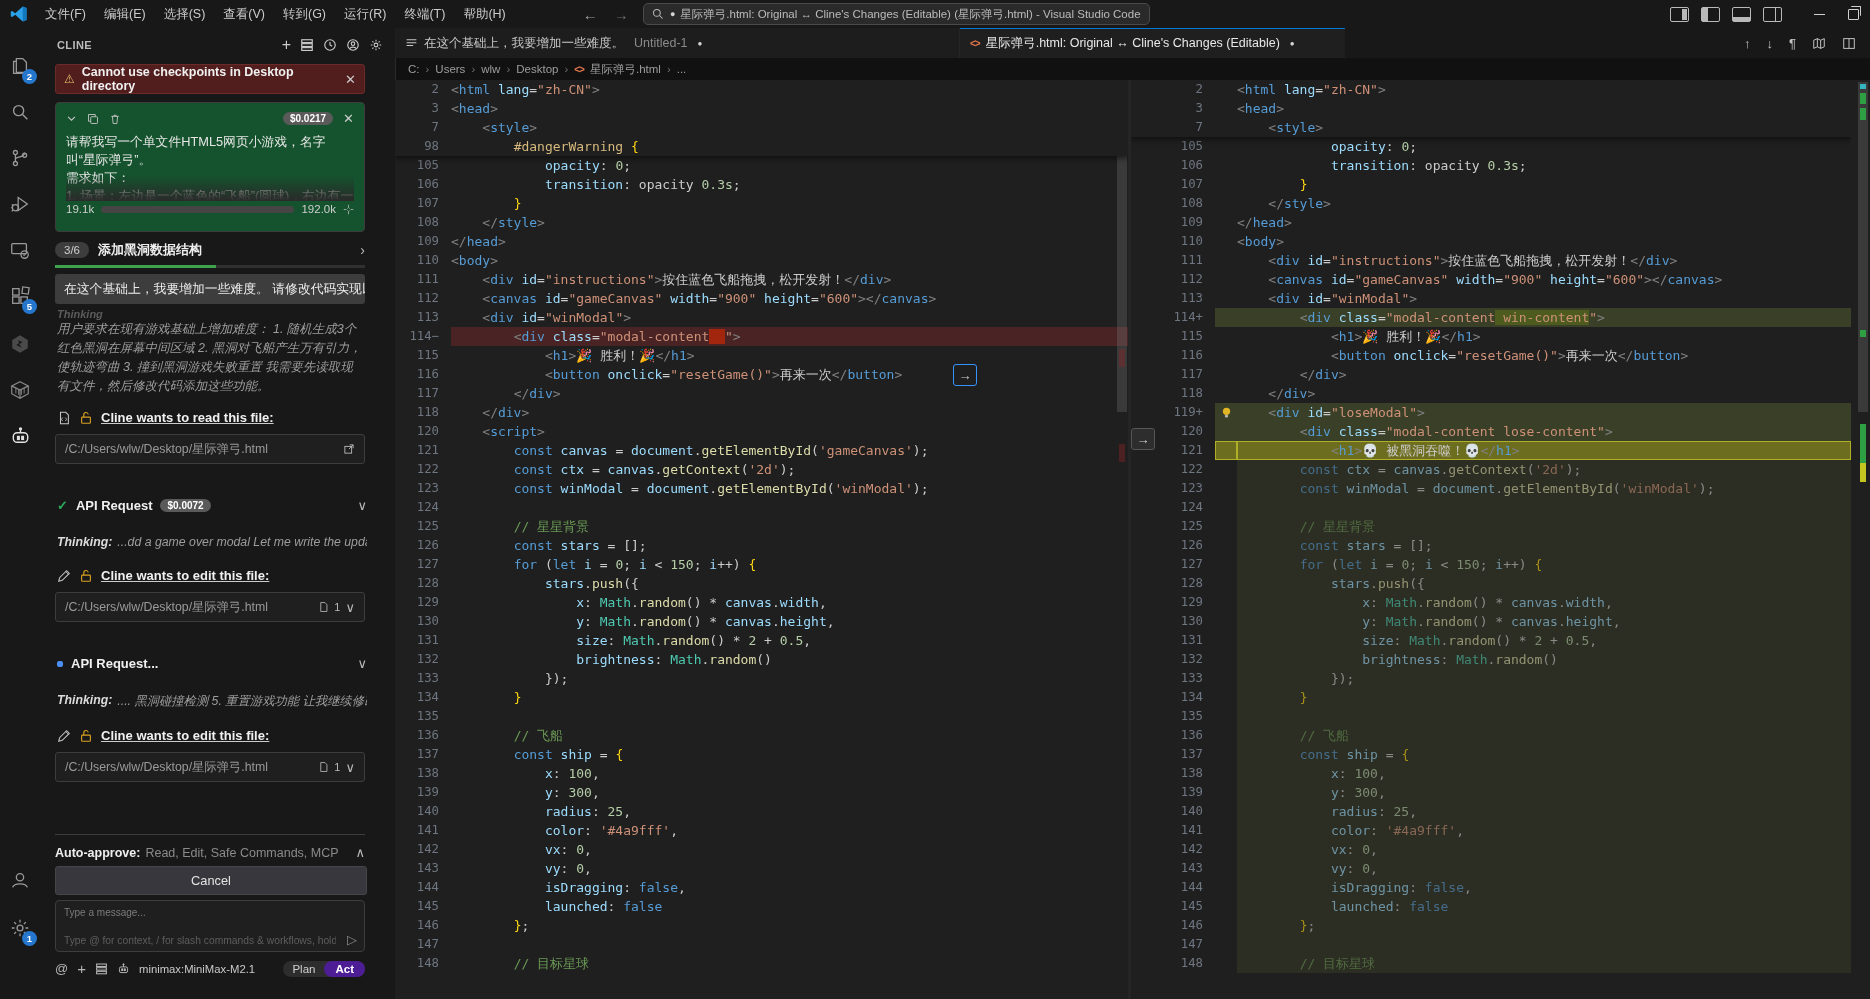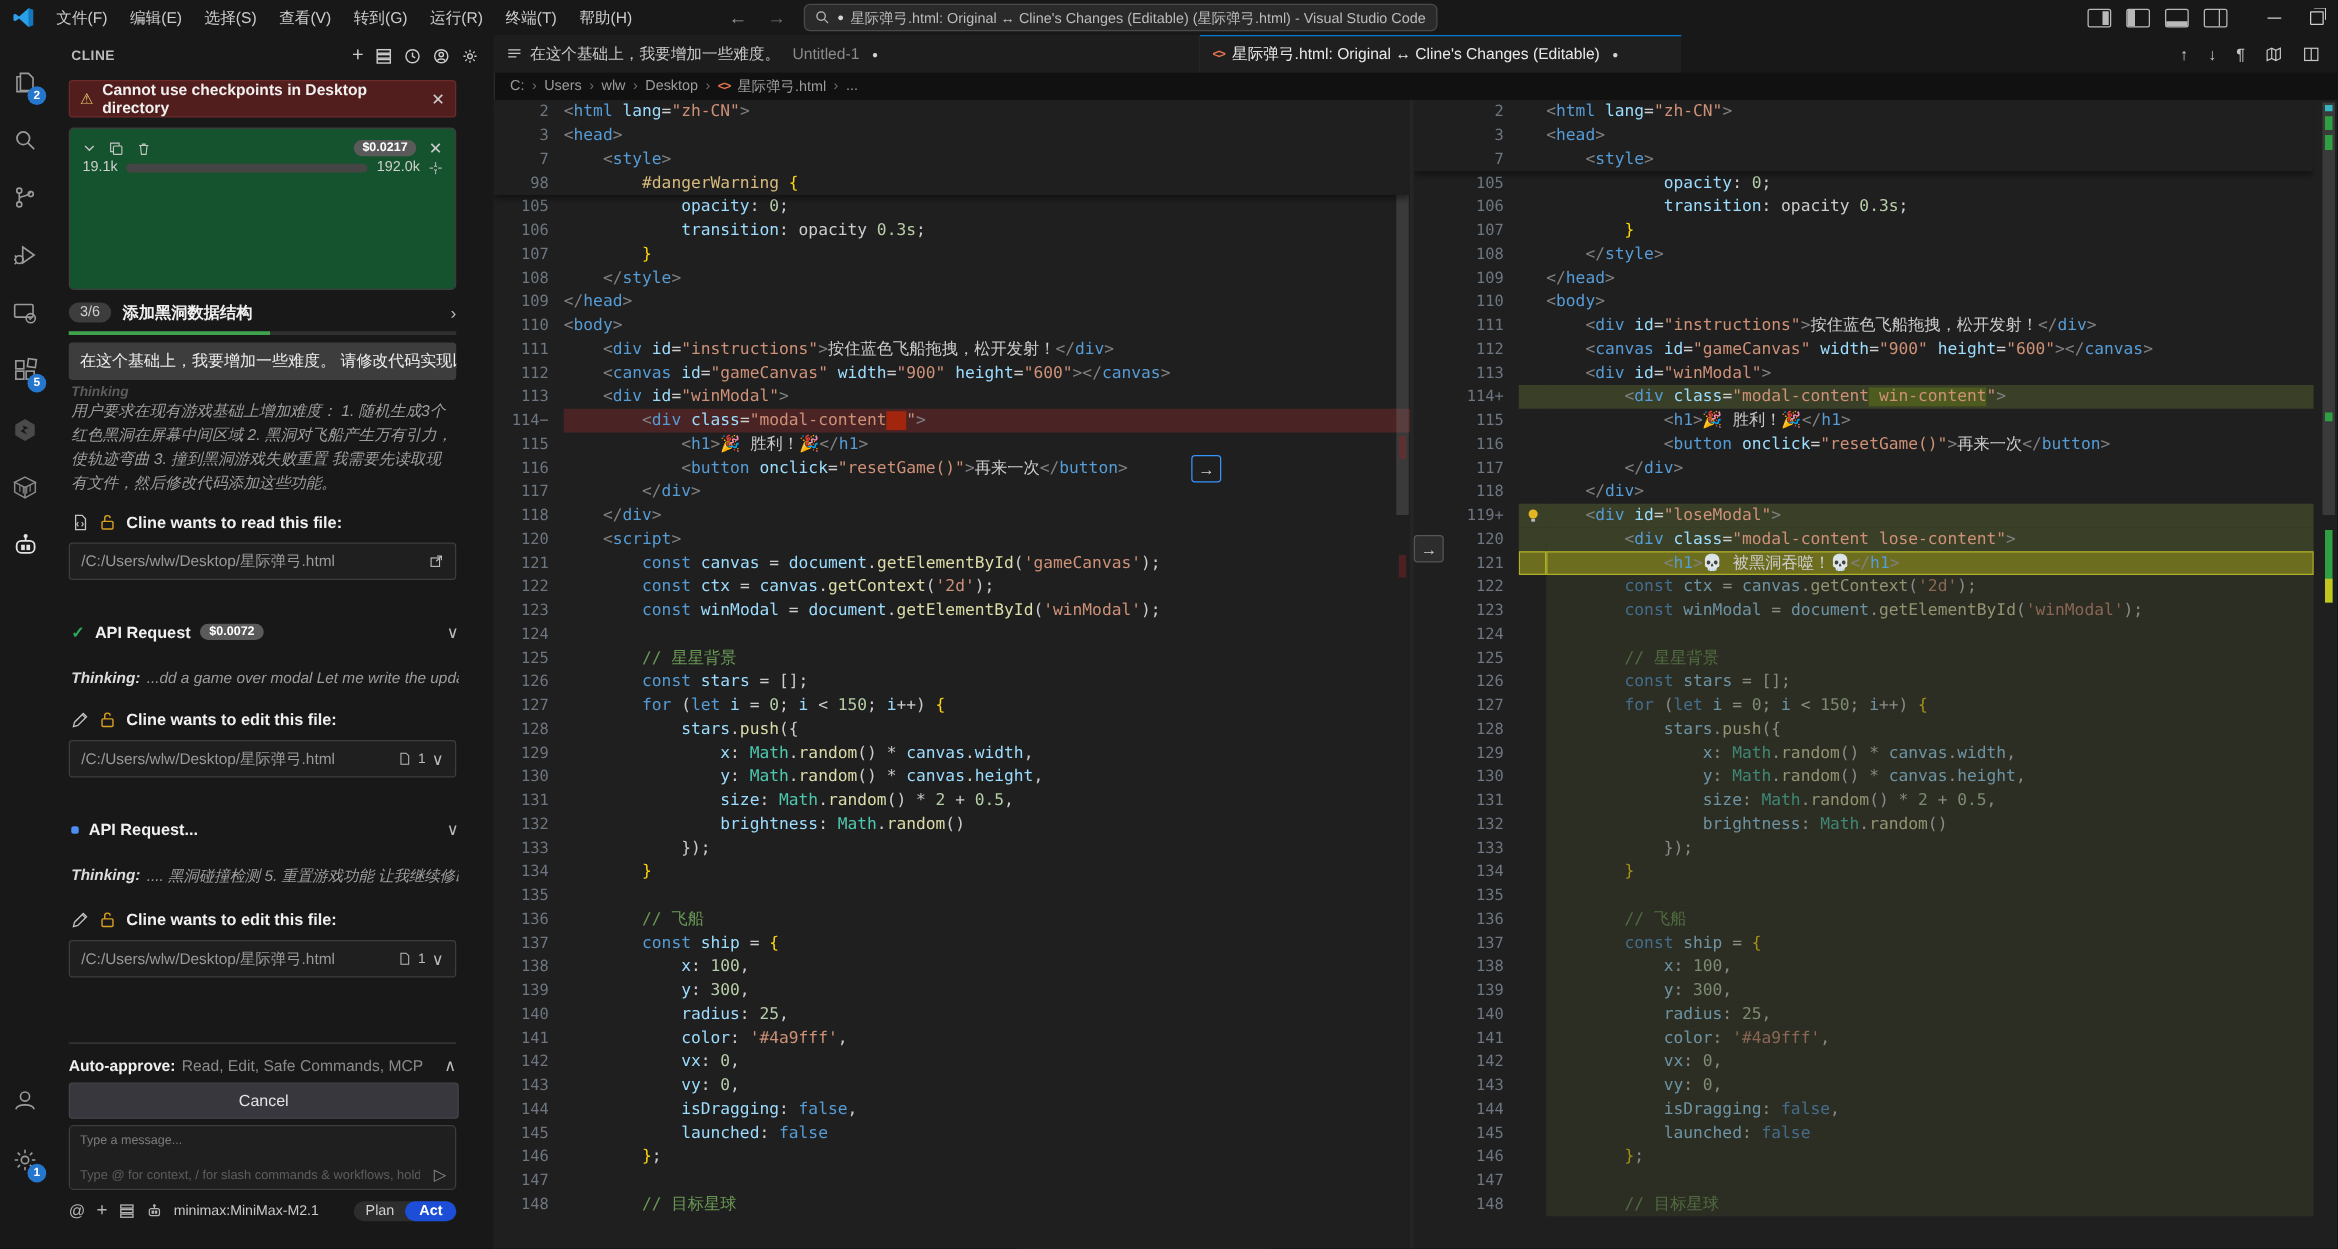--- a/index.html
+++ b/index.html
@@ -61,21 +61,21 @@
   .prog-label{font-weight:bold;color:#efefef;margin-left:9px;font-size:13px;}
   .prog-chev{margin-left:auto;color:#bbbbbb;font-size:14px;}
   #prog-bar{left:15px;top:237px;width:310px;height:3px;background:#303030;}
   #prog-bar .fill{height:100%;width:52%;background:#3fa34d;}
 
   #quote-box{left:15px;top:246px;width:310px;height:30px;background:#3d3d3d;border-radius:3px;display:flex;align-items:center;
      padding:0 9px;box-sizing:border-box;color:#ececec;font-size:12.8px;white-space:nowrap;overflow:hidden;}
   #think-label{left:17px;top:280px;color:#5c5c5c;font-size:11px;font-style:italic;font-weight:bold;}
   #reasoning{left:17px;top:292px;width:308px;color:#9d9d9d;font-style:italic;font-size:12.5px;line-height:19px;height:78px;overflow:hidden;}
 
-  .file-row{display:flex;align-items:center;gap:8px;}
+  .file-row{display:flex;align-items:center;gap:8px;text-decoration:underline;}
   .file-row .lbl{font-weight:bold;color:#f0f0f0;font-size:13px;}
   .path-box{width:310px;height:30px;border:1px solid #3d3d3d;border-radius:3px;background:#1f1f1f;display:flex;align-items:center;
      padding:0 9px;box-sizing:border-box;color:#9a9a9a;font-size:12.3px;}
   .path-box .right{margin-left:auto;display:flex;align-items:center;gap:5px;color:#bbbbbb;font-size:11px;}
   .chev{color:#bbbbbb;font-size:13px;}
   .api-row{display:flex;align-items:center;gap:8px;width:310px;}
   .api-row .lbl{font-weight:bold;color:#f0f0f0;font-size:13px;}
   .api-cost{background:#5a5a5a;color:#fff;border-radius:9px;font-size:10px;padding:1px 7px;font-weight:bold;}
   .think-row{width:310px;color:#9d9d9d;font-style:italic;font-size:12.3px;white-space:nowrap;overflow:hidden;display:flex;}
   .think-row b{color:#dcdcdc;margin-right:5px;}
@@ -89,21 +89,21 @@
      color:#e4e4e4;display:flex;align-items:center;justify-content:center;font-size:12.8px;}
   #composer{left:15px;top:872px;width:310px;height:52px;background:#1f1f1f;border:1px solid #3d3d3d;border-radius:4px;
      box-sizing:border-box;padding:6px 8px;position:absolute;}
   #composer .ph{color:#7c7c7c;font-size:10px;}
   #composer .hint{position:absolute;left:8px;bottom:5px;right:28px;color:#5e5e5e;font-size:10.3px;white-space:nowrap;overflow:hidden;}
   #composer .send{position:absolute;right:7px;bottom:4px;color:#8a8a8a;font-size:13px;}
   #sb-bottom{left:15px;top:932px;width:310px;display:flex;align-items:center;gap:9px;color:#b5b5b5;}
   #sb-bottom .model{font-size:11.3px;color:#c9c9c9;white-space:nowrap;overflow:hidden;max-width:130px;}
   #mode-toggle{margin-left:auto;display:flex;background:#2d2d2d;border-radius:10px;align-items:center;}
   #mode-toggle .plan{padding:2px 9px;font-size:11.5px;color:#d0d0d0;}
-  #mode-toggle .act{padding:2px 11px;font-size:11.5px;color:#fff;font-weight:bold;background:#1d4ed8;border-radius:10px;}
+  #mode-toggle .act{padding:2px 11px;font-size:11.5px;color:#fff;font-weight:bold;background:#4c1d95;border-radius:10px;}
 
   
   #tabbar{left:395px;top:28px;width:1475px;height:30px;background:#181818;display:flex;}
   .tab{height:30px;display:flex;align-items:center;padding:0 10px;font-size:12.5px;box-sizing:border-box;}
   #tab-1{width:565px;background:#1d1d1d;border-right:1px solid #252525;color:#c8c8c8;}
   #tab-1 .sec{color:#8a8a8a;margin-left:10px;}
   #tab-2{width:385px;background:#1f1f1f;border-top:1.5px solid #0078d4;color:#e8e8e8;}
   .tab .mod-dot{margin-left:10px;color:#d4d4d4;font-size:8px;}
   .tab .ticon{margin-right:6px;}
   #tab-actions{margin-left:auto;display:flex;align-items:center;gap:16px;padding-right:14px;color:#c5c5c5;font-size:13px;}
@@ -315,20 +315,26 @@
         </svg>
       <svg width="12" height="12" viewBox="0 0 16 16" fill="none" stroke="#c5c5c5" stroke-width="1.2">
           <rect x="5" y="5" width="9" height="9" rx="1"></rect>
           <path d="M11 5V2H2v9h3"></path>
         </svg>
       <svg width="12" height="12" viewBox="0 0 16 16" fill="none" stroke="#c5c5c5" stroke-width="1.2">
           <path d="M3 4.5h10M6.5 4.5V3h3v1.5M4.5 4.5l1 9.5h5l1-9.5"></path>
         </svg>
       <span class="tc-cost">$0.0217</span>
       <span class="sb-x">✕</span>
+    </div>
+    <div class="tc-body">
+      <div>请帮我写一个单文件HTML5网页小游戏，名字叫“星际弹弓”。</div>
+      <div>需求如下：</div>
+      <div>1. 场景：左边是一个蓝色的“飞船”(圆球)，右边有一个绿色的“目标星球”(圆球)</div>
+      <div class="tc-fade"></div>
     </div>
     <div class="tc-foot">
       <span>19.1k</span>
       <span class="tc-bar"><span class="fill"></span></span>
       <span>192.0k</span>
       <svg width="11" height="11" viewBox="0 0 16 16" stroke="#b5b5b5" stroke-width="1.2" fill="none">
           <path d="M8 1v4M8 11v4M1 8h4M11 8h4M8 5l-1.6 1.6M8 5l1.6 1.6M8 11l-1.6-1.6M8 11l1.6-1.6"></path>
         </svg>
     </div>
   </div>

